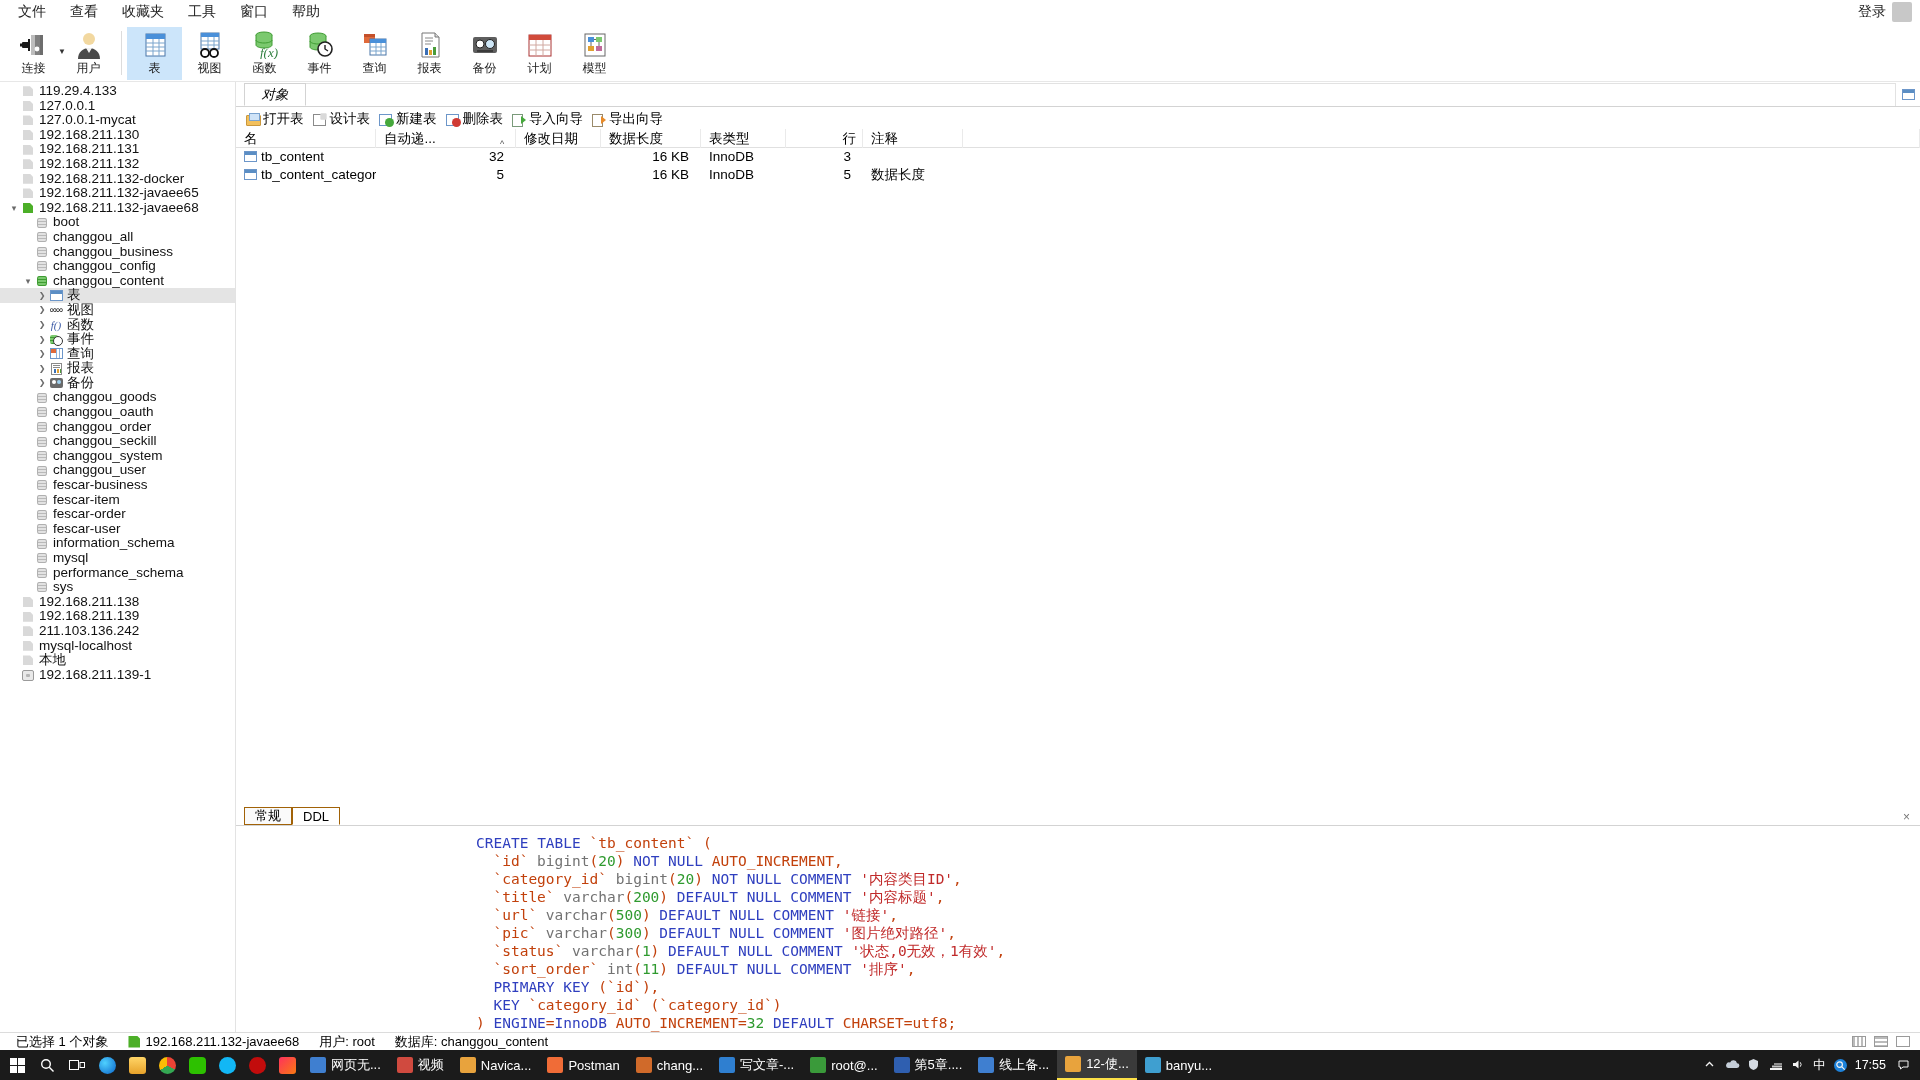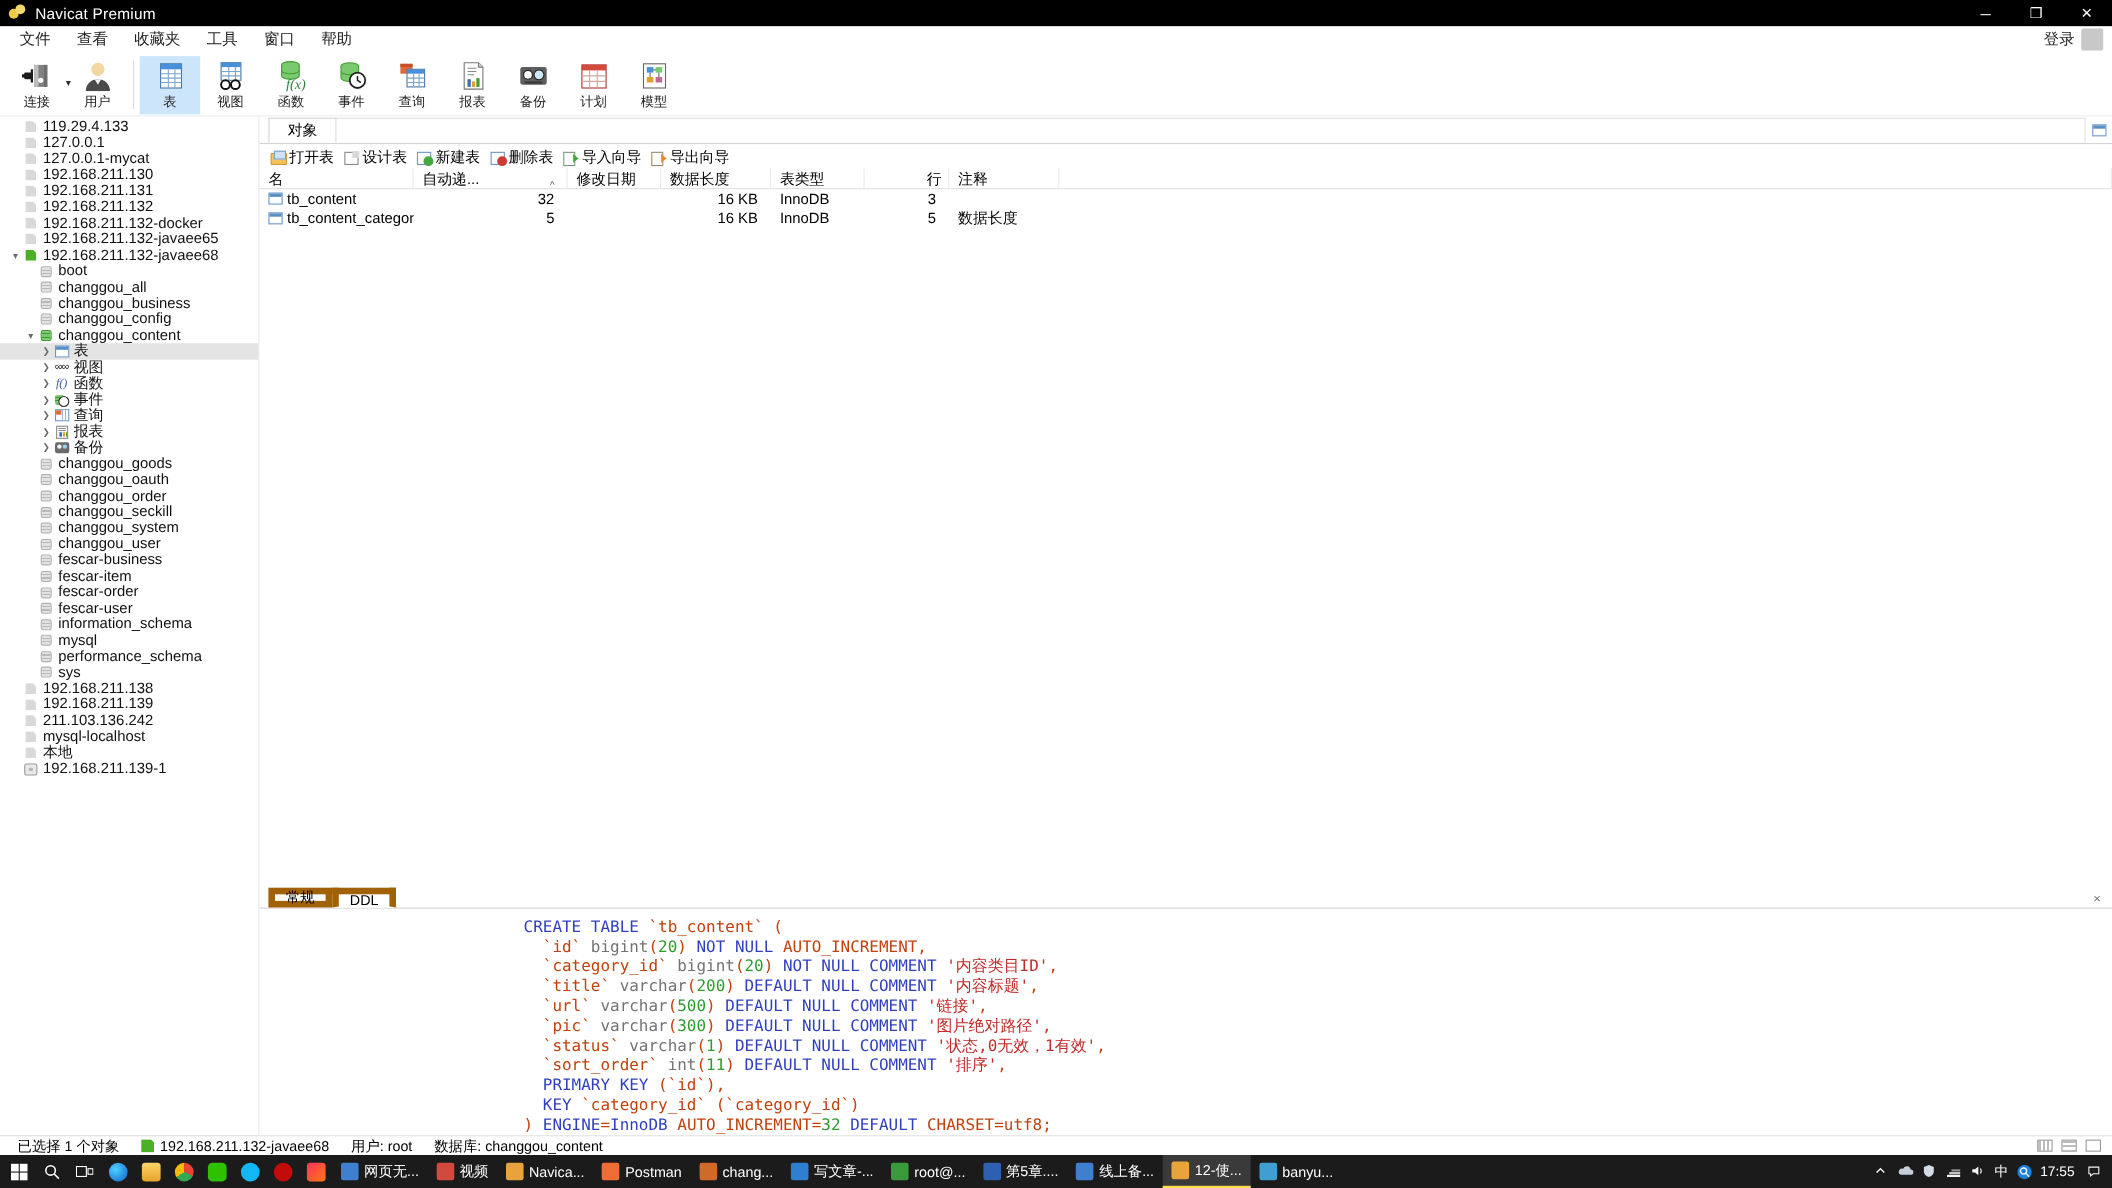--- a/index.html
+++ b/index.html
@@ -90,21 +90,21 @@
   .ic-bak::before{content:"";position:absolute;left:2px;top:2px;width:4px;height:4px;border-radius:50%;background:#fff;}
   .ic-bak::after{content:"";position:absolute;right:2px;top:2px;width:4px;height:4px;border-radius:50%;background:#9ed0ef;}
   .ic-sq{width:12px;height:11px;background:#e9e9e9;border:1px solid #9a9a9a;border-radius:2px;position:relative;}
   .ic-sq::before{content:"";position:absolute;inset:3px;background:#b6b6b6;border-radius:1px;}
 
   
   .main { flex:1 1 auto; display:flex; flex-direction:column; min-width:0; background:#fff; }
 
   .objbar { height:25px; display:flex; align-items:flex-end; border-bottom:1px solid #d3d3d3; background:#fff; position:relative; }
   .objtab { min-width:62px; height:23px; border:1px solid #d3d3d3; border-bottom:1px solid #fff;
-            display:flex; align-items:center; justify-content:center; font-size:13.5px; background:#fff; margin-left:8px; padding:0 10px;}
+            display:flex; align-items:center; justify-content:center; font-size:13.5px; background:#fff; margin-left:8px; padding:0 10px;font-style:italic;}
   .objbar .fillline{flex:1;height:23px;border:1px solid #e2e2e2;border-left:none;border-bottom:none;background:#fff;}
   .objbar .rt { width:24px; height:23px; display:flex; align-items:center; justify-content:center; }
   .mini-tbl{width:13px;height:11px;border:1px solid #6c96c9;background:#fff;position:relative;}
   .mini-tbl::before{content:"";position:absolute;left:0;right:0;top:0;height:3px;background:#5b8ec4;}
 
   .acttoolbar { height:22px; display:flex; align-items:center; gap:0px; padding:2px 0 0 8px; font-size:13.5px; }
   .act { display:flex; align-items:center; gap:3px; padding:1px 7px 1px 2px; white-space:nowrap; }
   .act .gl { width:14px; height:13px; position:relative; flex:0 0 14px; }
   .gl-open::before{content:"";position:absolute;left:0;bottom:0;width:13px;height:9px;background:#f3c05c;border:1px solid #c9973c;border-radius:1px;}
   .gl-open::after{content:"";position:absolute;left:3px;top:0;width:9px;height:6px;background:#cfe3f7;border:1px solid #7aa3cf;}
@@ -129,21 +129,21 @@
   .gc { height:17.6px; line-height:17.6px; padding-left:8px; overflow:hidden; white-space:nowrap; }
   .gc.num { text-align:right; padding-right:12px; padding-left:0; }
   .gc .ti { width:13px; height:11px; border:1px solid #6c96c9; background:#fff; position:relative; display:inline-block; vertical-align:-1px; margin-right:4px; }
   .gc .ti::before{content:"";position:absolute;left:0;right:0;top:0;height:3px;background:#5b8ec4;}
 
   .spacer { flex:1 1 auto; }
 
   
   .detail { flex:0 0 auto; background:#fff; position:relative; }
   .dtabs { height:19px; display:flex; align-items:flex-end; padding-left:8px; border-bottom:1px solid #d3d3d3; position:relative;}
-  .dtab { height:18px; padding:0 10px; border:6px solid #a16207; font-size:13px; display:flex; align-items:center; background:#fafafa; }
+  .dtab { height:18px; padding:0 10px; border:1px solid #a16207; font-size:13px; display:flex; align-items:center; background:#fafafa; }
   .dtab.active { background:#fff; border-bottom:1px solid #fff; }
   .dclose { position:absolute; right:10px; bottom:1px; font-size:12px; color:#777; }
   .ddl {
     font-family:"DejaVu Sans Mono","Liberation Mono",monospace; font-size:14.5px;
     line-height:18px; padding:8px 0 0 240px; white-space:pre; color:#111;
   }
   .kw { color:#2f3fbf; }
   .ty { color:#737373; }
   .num2 { color:#2f9a2f; }
   .str { color:#c02a2a; }
@@ -180,32 +180,20 @@
   .task .ti2 { width:16px; height:16px; border-radius:2px; flex:0 0 16px; }
   .tray { margin-left:auto; display:flex; align-items:center; gap:7px; padding-right:8px; font-size:12.5px; }
   .tray .tg { width:15px; height:15px; opacity:.95; }
   .clock { text-align:center; line-height:13px; font-size:12.5px; padding-right:4px;}
 </style>
 </head>
 <body>
 
 <div class="app">
 
-  <div class="titlebar">
-    <span class="logo">
-        <i class="c1"></i>
-        <i class="c2"></i>
-      </span>
-    <span class="ttl">Navicat Premium</span>
-    <span class="winbtns">
-      <span class="winbtn">─</span>
-      <span class="winbtn">❐</span>
-      <span class="winbtn close">✕</span>
-    </span>
-  </div>
 
   <div class="menubar">
     <span class="mi">文件</span>
     <span class="mi">查看</span>
     <span class="mi">收藏夹</span>
     <span class="mi">工具</span>
     <span class="mi">窗口</span>
     <span class="mi">帮助</span>
     <span class="right">
       <span class="login">登录</span>

